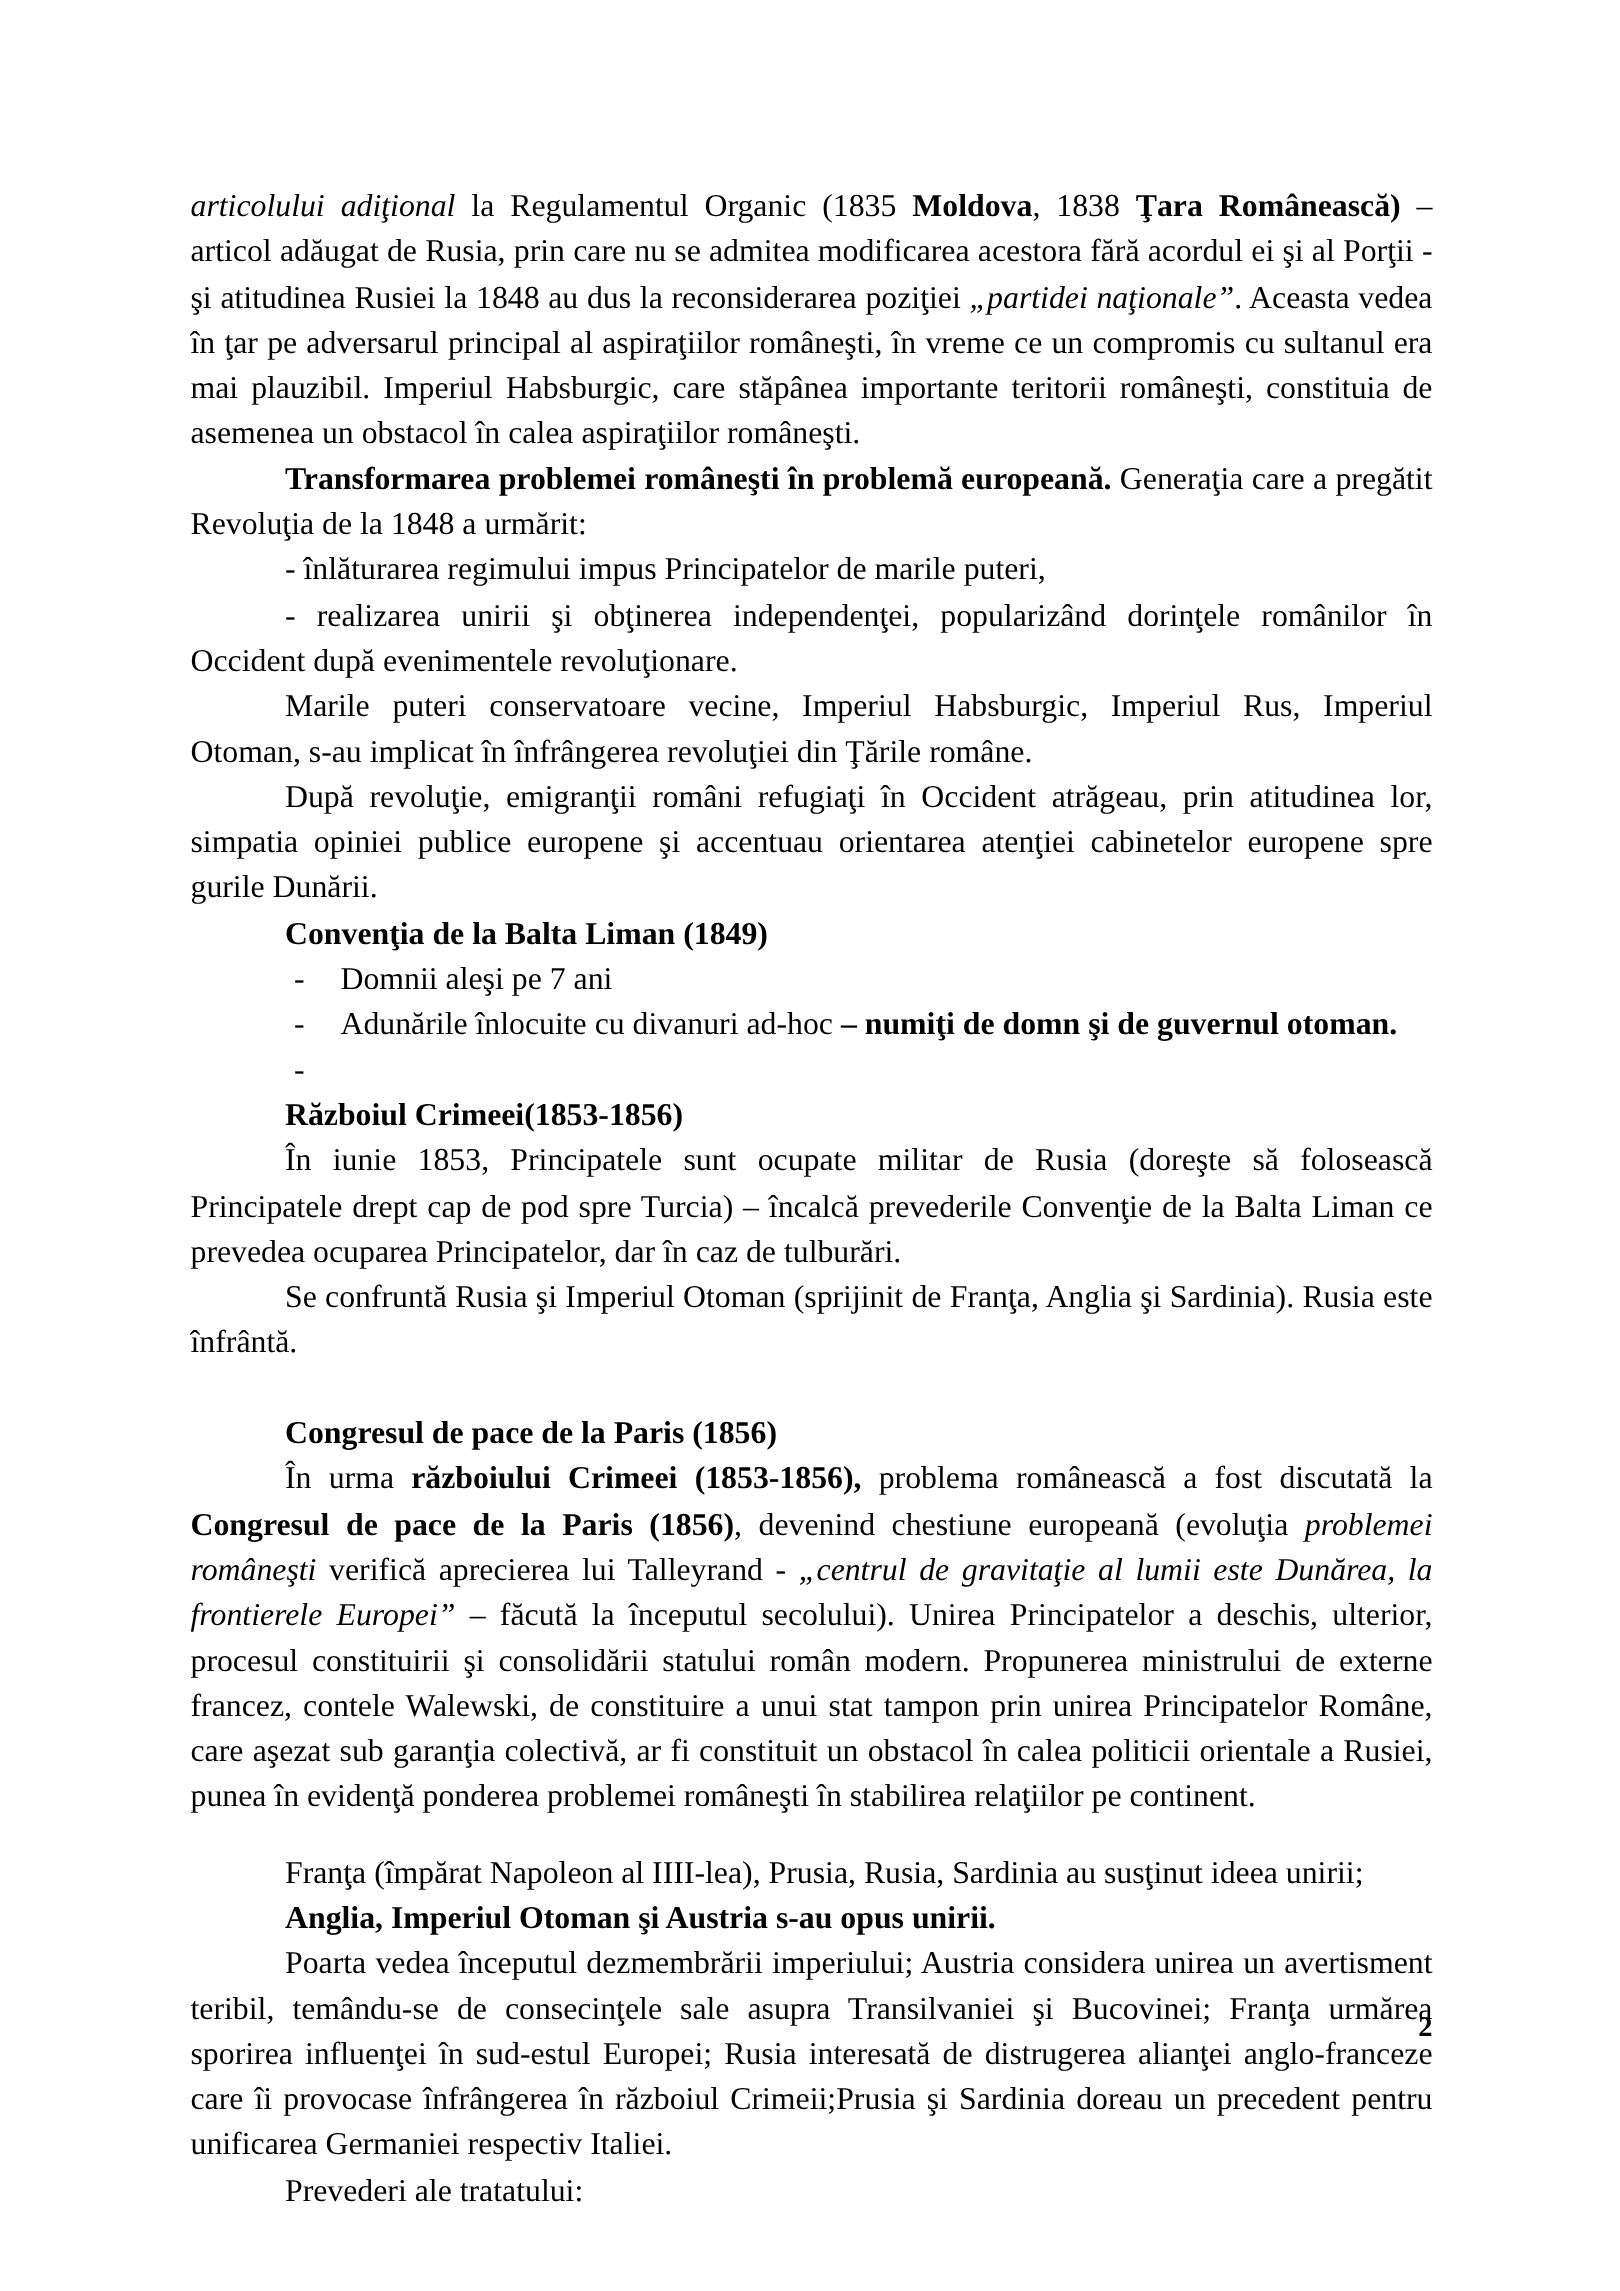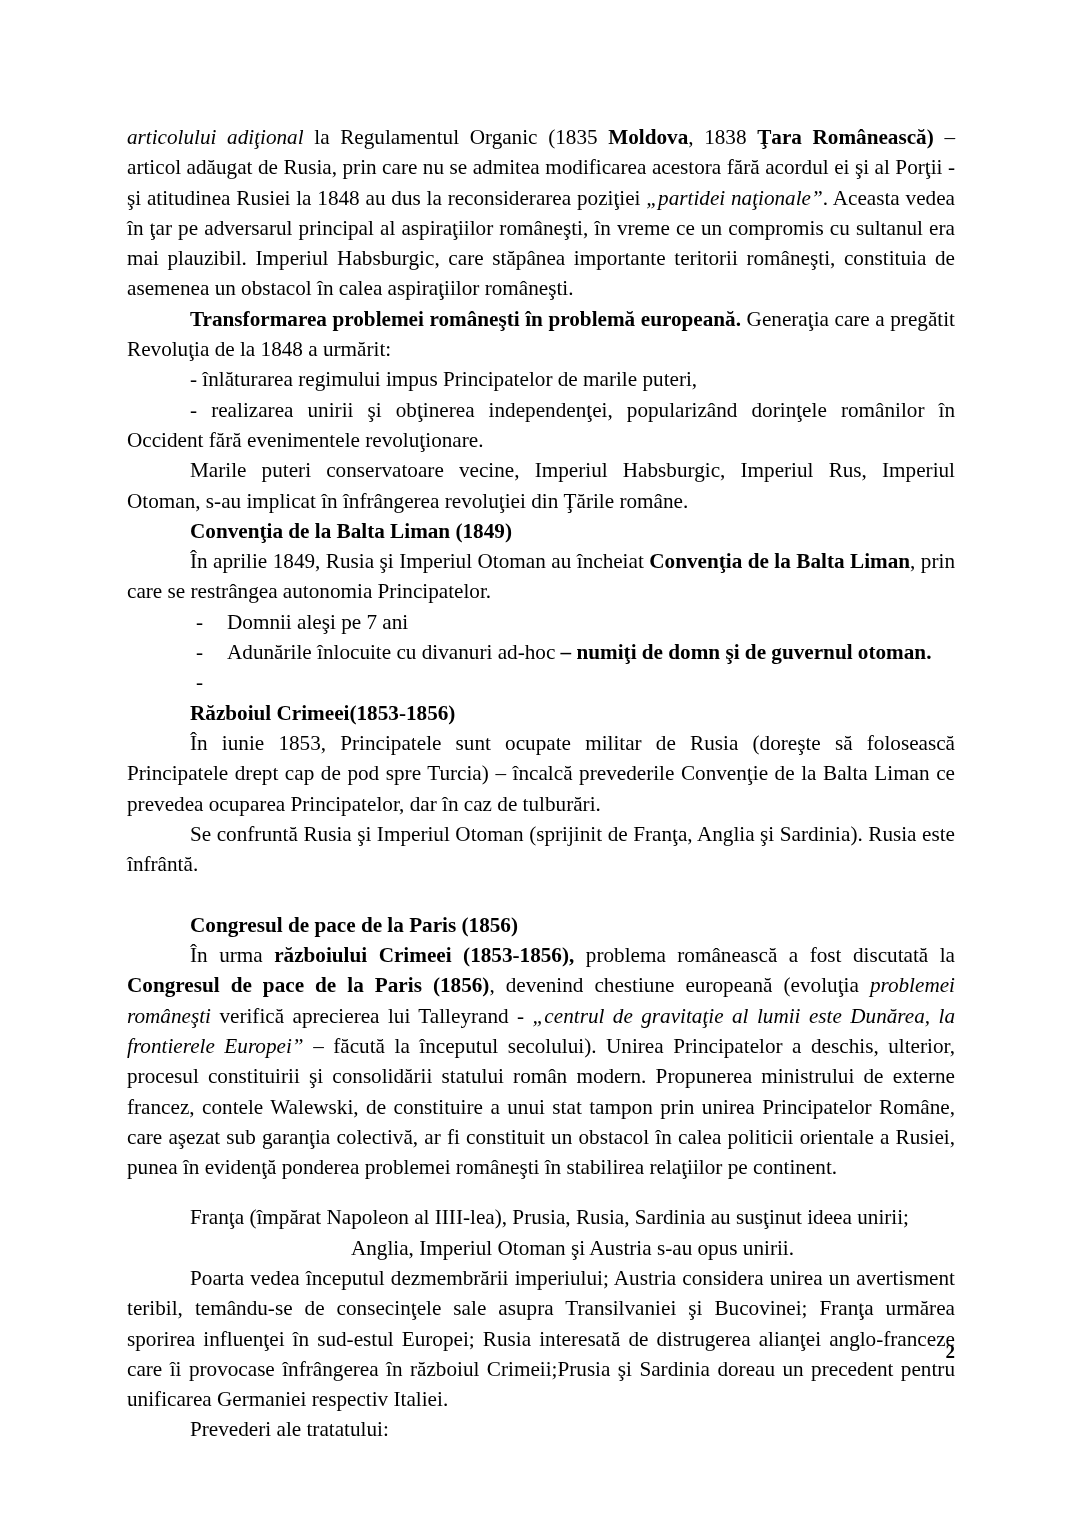--- a/index.html
+++ b/index.html
@@ -83,35 +83,35 @@
   }
 </style>
 </head>
 <body>
 
 <div class="page">
   <div class="content" id="content-root">
       <p class="noindent"><i>articolului adiţional</i><span> la Regulamentul Organic (1835 </span><b>Moldova</b><span>, 1838 </span><b>Ţara Românească)</b><span> – articol adăugat de Rusia, prin care nu se admitea modificarea acestora fără acordul ei şi al Porţii - şi atitudinea Rusiei la 1848 au dus la reconsiderarea poziţiei </span><i>„partidei naţionale”</i><span>. Aceasta vedea în ţar pe adversarul principal al aspiraţiilor româneşti, în vreme ce un compromis cu sultanul era mai plauzibil. Imperiul Habsburgic, care stăpânea importante teritorii româneşti, constituia de asemenea un obstacol în calea aspiraţiilor româneşti.</span></p>
       <p class="indent"><b>Transformarea problemei româneşti în problemă europeană.</b><span> Generaţia care a pregătit Revoluţia de la 1848 a urmărit:</span></p>
       <p class="indent"><span>- înlăturarea regimului impus Principatelor de marile puteri,</span></p>
-      <p class="indent"><span>- realizarea unirii şi obţinerea independenţei, popularizând dorinţele românilor în Occident fără evenimentele revoluţionare.</span></p>
+      <p class="indent"><span>- realizarea unirii şi obţinerea independenţei, popularizând dorinţele românilor în Occident după evenimentele revoluţionare.</span></p>
       <p class="indent"><span>Marile puteri conservatoare vecine, Imperiul Habsburgic, Imperiul Rus, Imperiul Otoman, s-au implicat în înfrângerea revoluţiei din Ţările române.</span></p>
+      <p class="indent"><span>După revoluţie, emigranţii români refugiaţi în Occident atrăgeau, prin atitudinea lor, simpatia opiniei publice europene şi accentuau orientarea atenţiei cabinetelor europene spre gurile Dunării.</span></p>
       <p class="head">Convenţia de la Balta Liman (1849)</p>
-      <p class="indent"><span>În aprilie 1849, Rusia şi Imperiul Otoman au încheiat </span><b>Convenţia de la Balta Liman</b><span>, prin care se restrângea autonomia Principatelor.</span></p>
       <ul class="dashlist">
         <li><span class="dash">-</span><span><span>Domnii aleşi pe 7 ani</span></span></li>
         <li><span class="dash">-</span><span><span>Adunările înlocuite cu divanuri ad-hoc </span><b>– numiţi de domn şi de guvernul otoman.</b></span></li>
         <li><span class="dash">-</span></li>
       </ul>
       <div class="blank"></div>
       <p class="head">Războiul Crimeei(1853-1856)</p>
       <p class="indent"><span>În iunie 1853, Principatele sunt ocupate militar de Rusia (doreşte să folosească Principatele drept cap de pod spre Turcia) – încalcă prevederile Convenţie de la Balta Liman ce prevedea ocuparea Principatelor, dar în caz de tulburări.</span></p>
       <p class="indent"><span>Se confruntă Rusia şi Imperiul Otoman (sprijinit de Franţa, Anglia şi Sardinia). Rusia este înfrântă.</span></p>
       <div class="blank"></div>
       <p class="head">Congresul de pace de la Paris (1856)</p>
       <p class="indent"><span>În urma </span><b>războiului Crimeei (1853-1856),</b><span> problema românească a fost discutată la </span><b>Congresul de pace de la Paris (1856)</b><span>, devenind chestiune europeană (evoluţia </span><i>problemei româneşti</i><span> verifică aprecierea lui Talleyrand - </span><i>„centrul de gravitaţie al lumii este Dunărea, la frontierele Europei”</i><span> – făcută la începutul secolului). Unirea Principatelor a deschis, ulterior, procesul constituirii şi consolidării statului român modern. Propunerea ministrului de externe francez, contele Walewski, de constituire a unui stat tampon prin  unirea Principatelor Române, care aşezat sub garanţia colectivă, ar fi constituit un obstacol în calea politicii orientale a Rusiei, punea în evidenţă ponderea problemei româneşti în stabilirea relaţiilor pe continent.</span></p>
       <p class="indent" style="text-align: left; margin-top: 20px;"><span>Franţa (împărat Napoleon al IIII-lea), Prusia, Rusia, Sardinia au susţinut ideea unirii;</span></p>
-      <p class="indent" style="text-align: center;"><span>Anglia, Imperiul Otoman şi Austria s-au opus unirii.</span></p>
+      <p class="indent" style="text-align: left; font-weight: bold;"><span>Anglia, Imperiul Otoman şi Austria s-au opus unirii.</span></p>
       <p class="indent"><span>Poarta vedea începutul dezmembrării imperiului; Austria considera unirea un avertisment teribil, temându-se de consecinţele sale asupra Transilvaniei şi Bucovinei; Franţa urmărea sporirea influenţei în sud-estul Europei; Rusia interesată de distrugerea alianţei anglo-franceze care îi provocase înfrângerea în războiul Crimeii;Prusia şi Sardinia doreau un precedent pentru unificarea Germaniei respectiv Italiei.</span></p>
       <p class="indent" style="text-align: left;"><span>Prevederi ale tratatului:</span></p>
     </div>
   <div class="pagenum">2</div>
 </div>
 
 </body></html>

